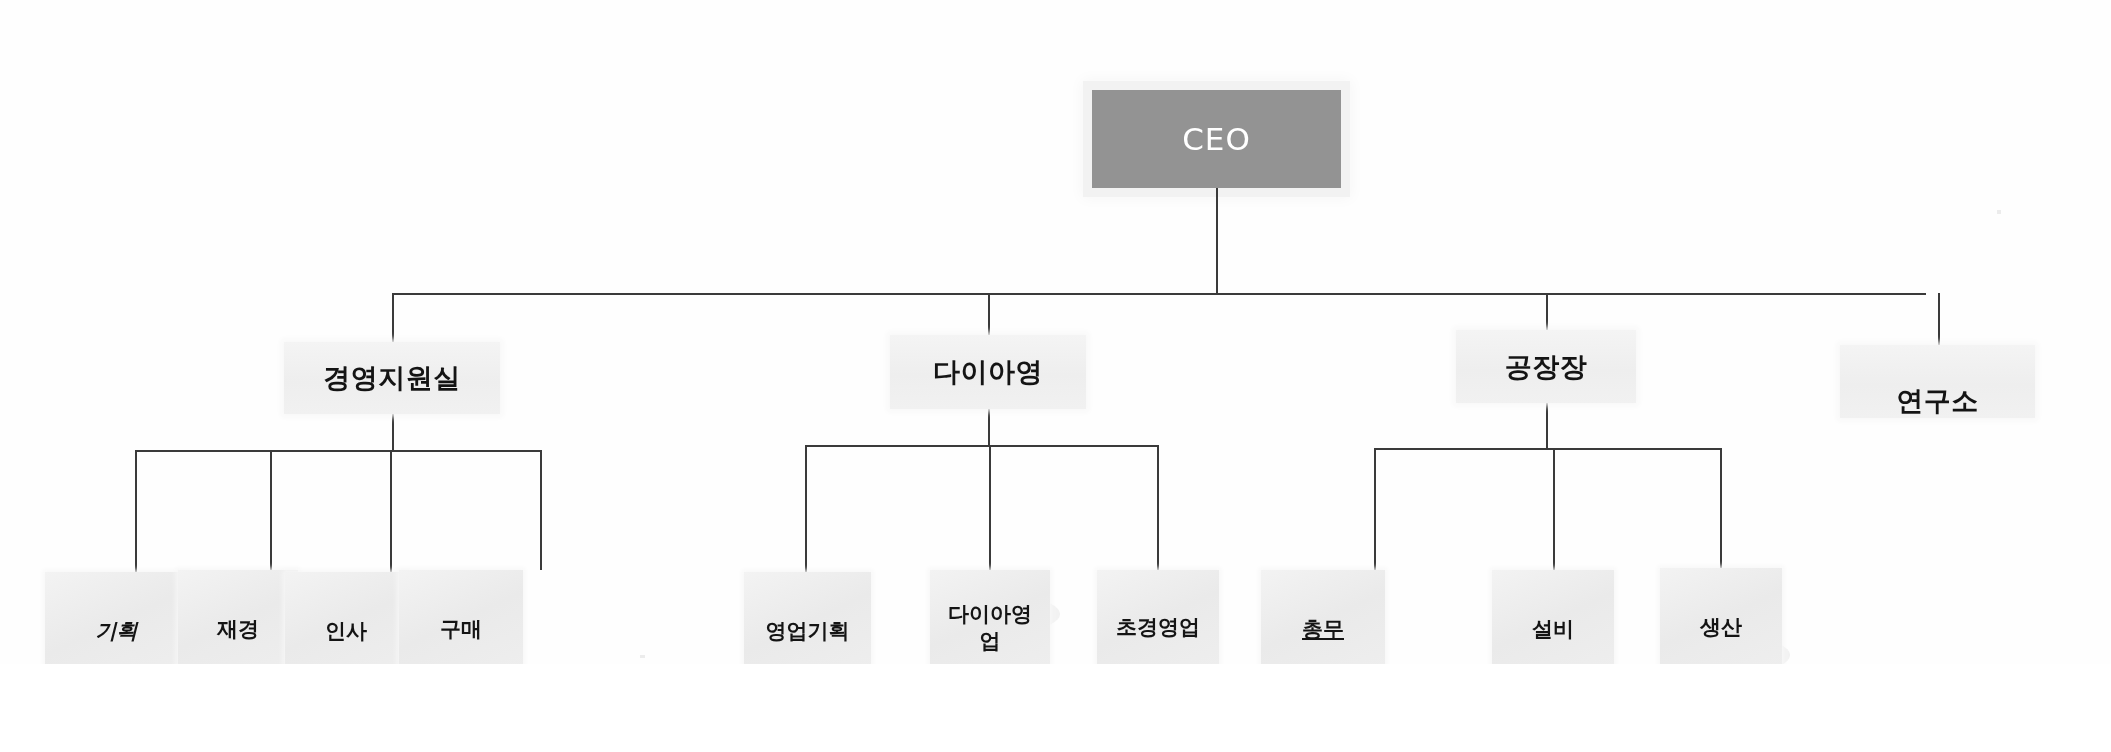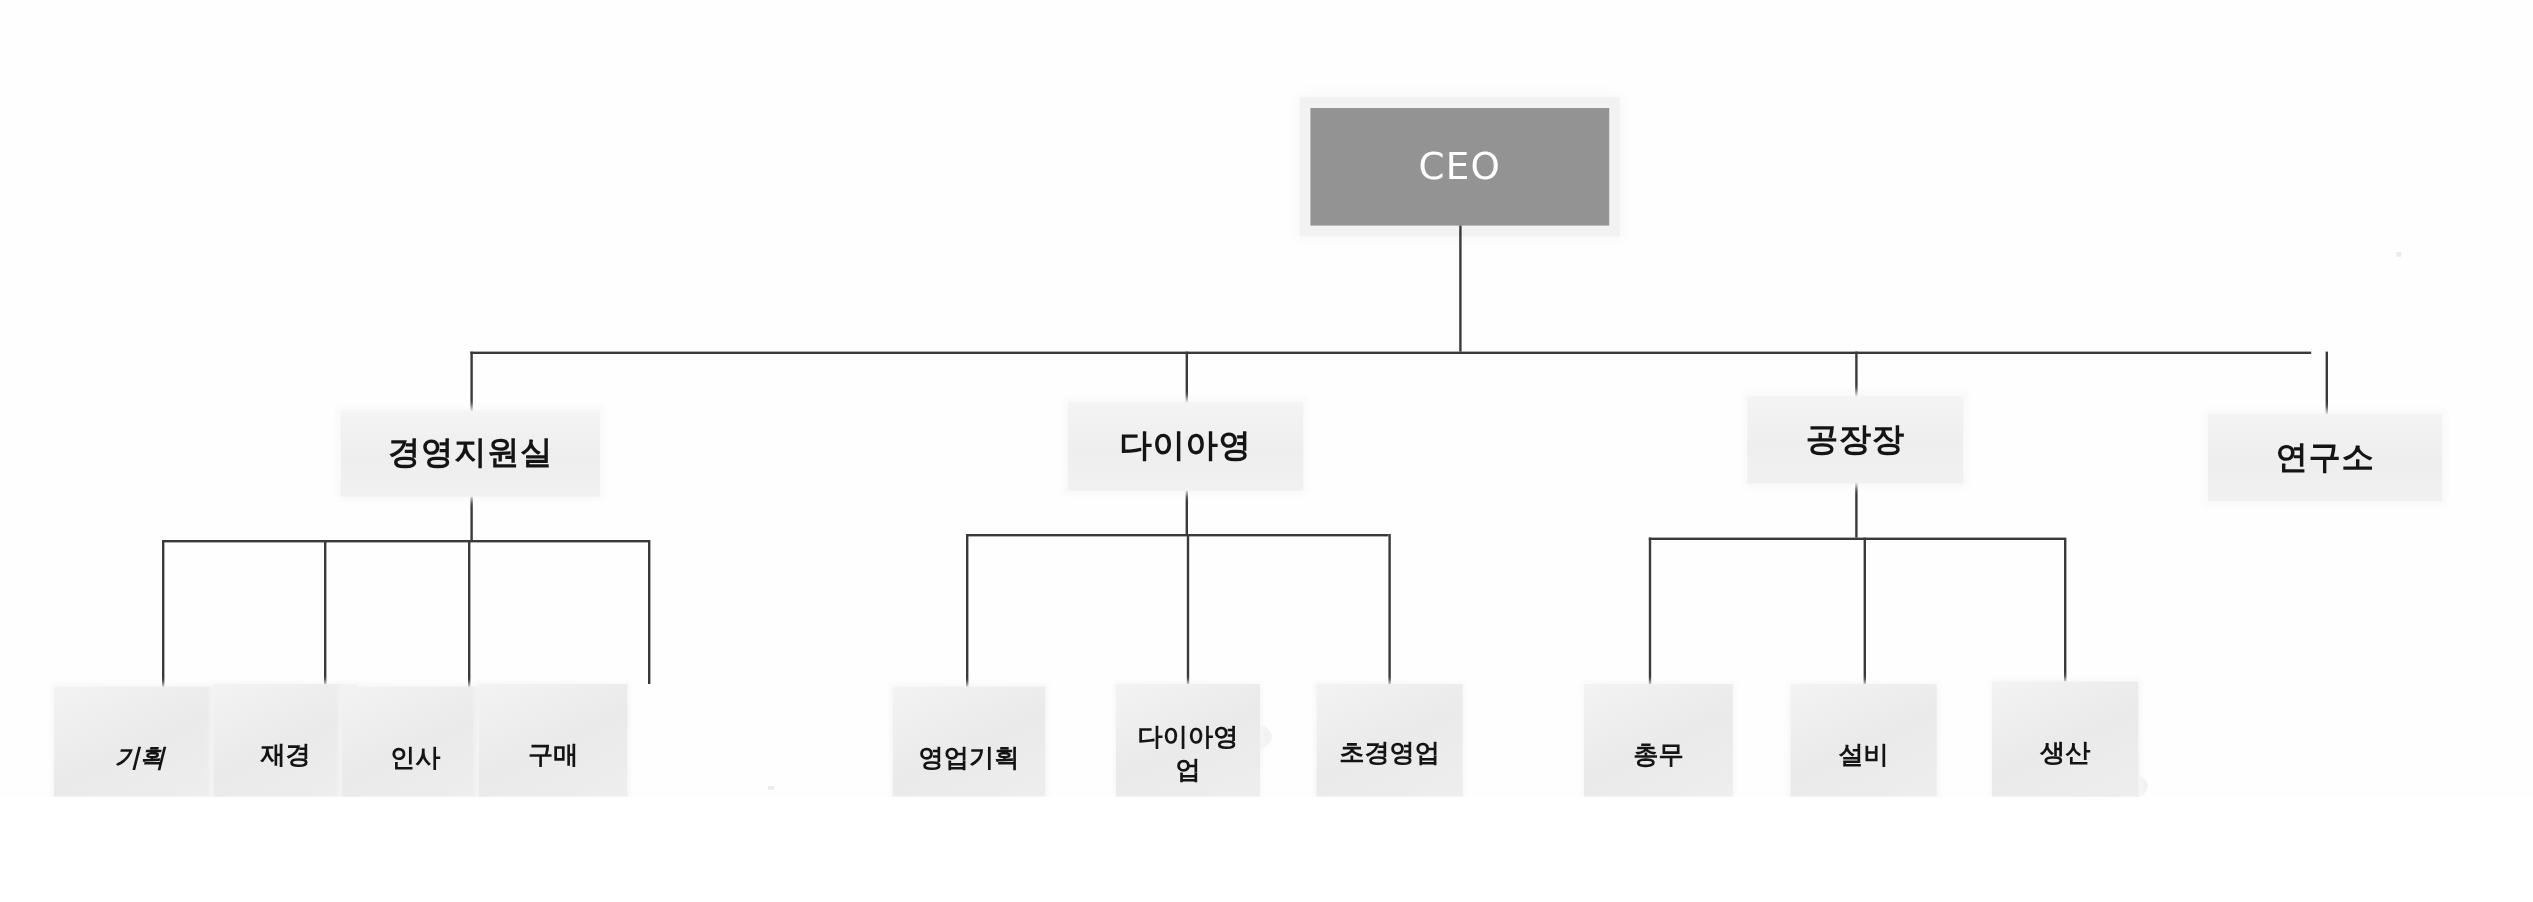--- a/index.html
+++ b/index.html
@@ -165,33 +165,33 @@
         </span>
       </div>
       <div class="node div3" style="left: 1097px; top: 570px; width: 122px; height: 115px;">
         <span class="wrap-label">
           <span style="display: block;">초경영업</span>
         </span>
       </div>
       <div class="node div2" style="left: 1456px; top: 330px; width: 180px; height: 73px;">
         <span>공장장</span>
       </div>
-      <div class="node div3" style="left: 1320px; top: 570px; width: 124px; height: 118px;">
+      <div class="node div3" style="left: 1261px; top: 570px; width: 124px; height: 118px; text-decoration: underline;">
         <span class="wrap-label">
           <span style="display: block;">총무</span>
         </span>
       </div>
       <div class="node div3" style="left: 1492px; top: 570px; width: 122px; height: 118px;">
         <span class="wrap-label">
           <span style="display: block;">설비</span>
         </span>
       </div>
       <div class="node div3" style="left: 1660px; top: 568px; width: 122px; height: 118px;">
         <span class="wrap-label">
           <span style="display: block;">생산</span>
         </span>
       </div>
-      <div class="node div2" style="left: 1840px; top: 345px; width: 195px; height: 73px;">
+      <div class="node div2" style="left: 1840px; top: 345px; width: 195px; height: 73px; align-items: flex-end;">
         <span>연구소</span>
       </div>
     </div>
 
 </div>
 
 </body></html>

